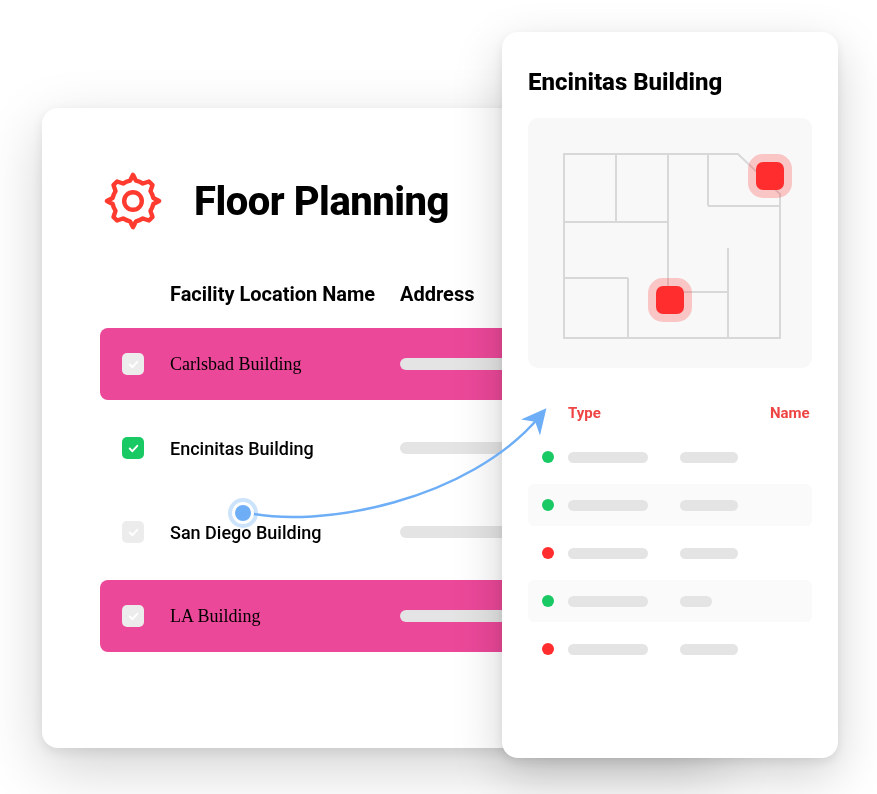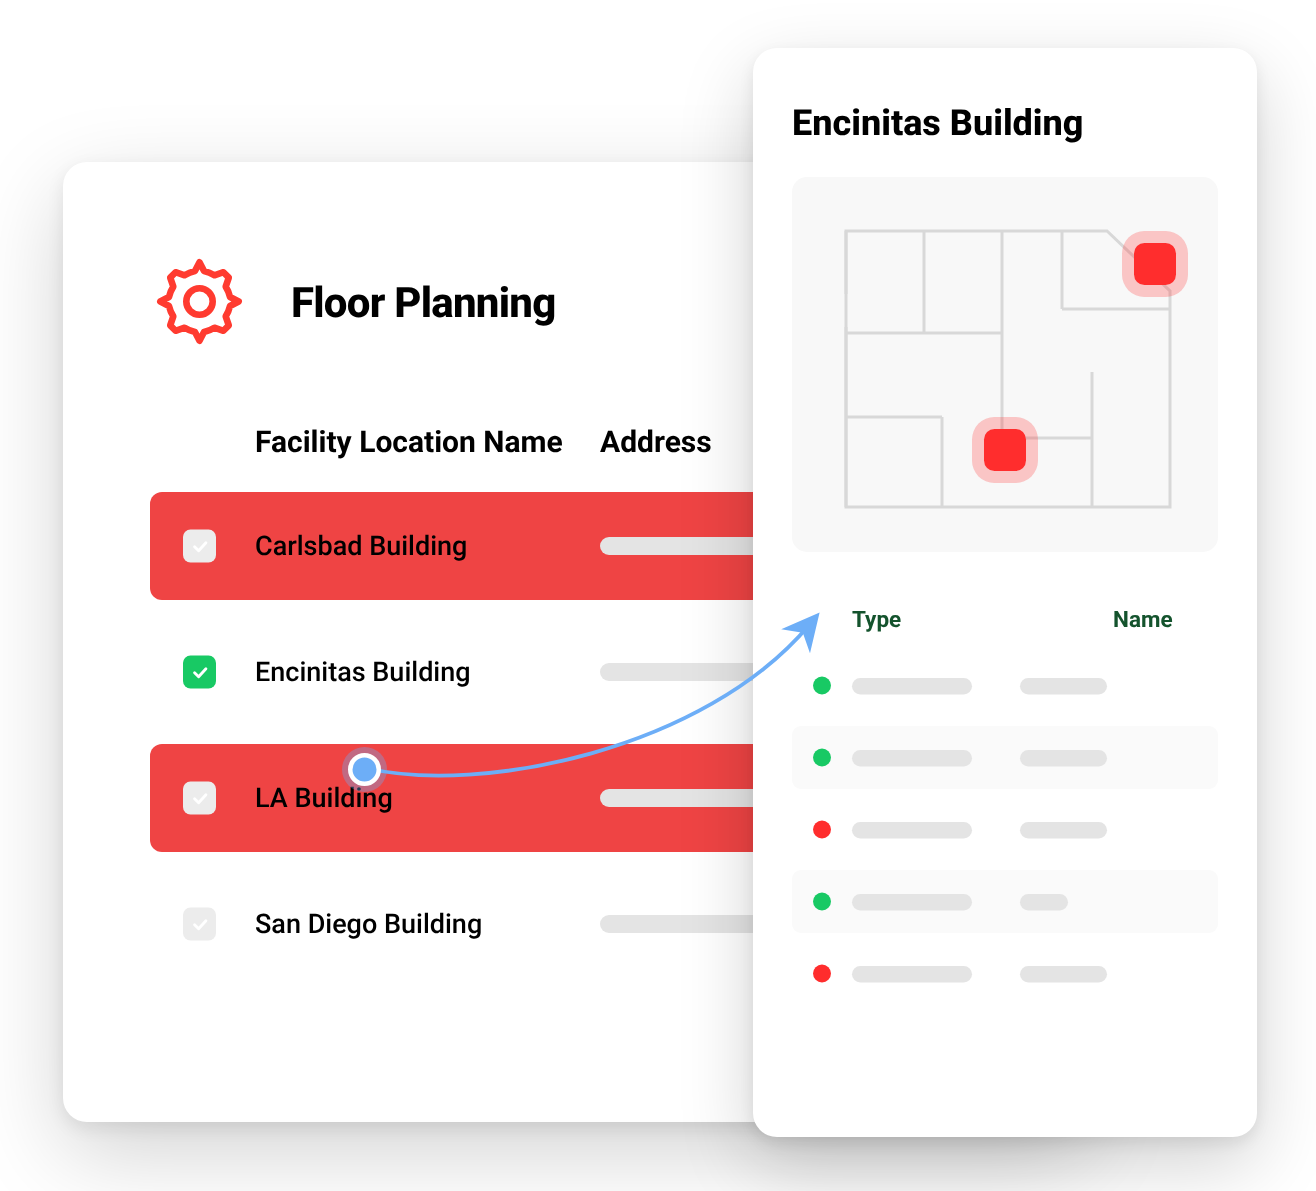--- a/index.html
+++ b/index.html
@@ -31,21 +31,21 @@
       margin-bottom: 48px;
     }
 
     .gear-icon svg {
       width: 66px;
       height: 66px;
       display: block;
     }
 
     .main-title {
-      font-size: 28px;
+      font-size: 40px;
       font-weight: 800;
       color: #000;
       letter-spacing: -0.5px;
     }
 
     .table-header {
       display: flex;
       padding-left: 70px;
       font-size: 20px;
       font-weight: 700;
@@ -56,21 +56,21 @@
     .th-addr { flex: 1; }
 
     .facility-row {
       display: flex;
       align-items: center;
       height: 72px;
       padding-left: 22px;
       border-radius: 8px;
       margin-bottom: 12px;
     }
-    .facility-row.alt { background: #ef4444; }
+    .facility-row.alt { background: #ec4899; font-family: Liberation Serif, serif; }
 
     .checkbox {
       width: 22px;
       height: 22px;
       border-radius: 5px;
       display: flex;
       align-items: center;
       justify-content: center;
       flex-shrink: 0;
     }
@@ -133,22 +133,23 @@
     .marker.m2 { left: 128px; top: 168px; }
 
     .detail-table {
       margin-top: 36px;
     }
     .detail-table-header {
       display: flex;
       padding-left: 40px;
       font-size: 15px;
       font-weight: 700;
-      color: #14532d;
+      color: #ef4444;
       margin-bottom: 14px;
+      gap: 28px;
     }
     .dt-type { width: 130px; }
     .dt-name { flex: 1; margin-left: 44px; }
 
     .detail-row {
       display: flex;
       align-items: center;
       height: 42px;
       padding-left: 14px;
       border-radius: 6px;
@@ -229,36 +230,36 @@
       </div>
       <div class="facility-row">
         <div class="checkbox on">
           <svg viewBox="0 0 24 24" fill="none" stroke="#fff" stroke-width="3.5" stroke-linecap="round" stroke-linejoin="round">
             <polyline points="5 12 10 17 19 7"></polyline>
           </svg>
         </div>
         <div class="facility-name">Encinitas Building</div>
         <div class="addr-placeholder"></div>
       </div>
+      <div class="facility-row">
+        <div class="checkbox off">
+          <svg viewBox="0 0 24 24" fill="none" stroke="#fff" stroke-width="3.5" stroke-linecap="round" stroke-linejoin="round">
+            <polyline points="5 12 10 17 19 7"></polyline>
+          </svg>
+        </div>
+        <div class="facility-name">San Diego Building</div>
+        <div class="addr-placeholder"></div>
+      </div>
       <div class="facility-row alt">
         <div class="checkbox off">
           <svg viewBox="0 0 24 24" fill="none" stroke="#fff" stroke-width="3.5" stroke-linecap="round" stroke-linejoin="round">
             <polyline points="5 12 10 17 19 7"></polyline>
           </svg>
         </div>
         <div class="facility-name">LA Building</div>
-        <div class="addr-placeholder"></div>
-      </div>
-      <div class="facility-row">
-        <div class="checkbox off">
-          <svg viewBox="0 0 24 24" fill="none" stroke="#fff" stroke-width="3.5" stroke-linecap="round" stroke-linejoin="round">
-            <polyline points="5 12 10 17 19 7"></polyline>
-          </svg>
-        </div>
-        <div class="facility-name">San Diego Building</div>
         <div class="addr-placeholder"></div>
       </div>
     </div>
 </div>
 
 <div class="detail-card">
   <h2 class="detail-title">Encinitas Building</h2>
 
   <div class="floorplan">
     <svg viewBox="0 0 284 250">

